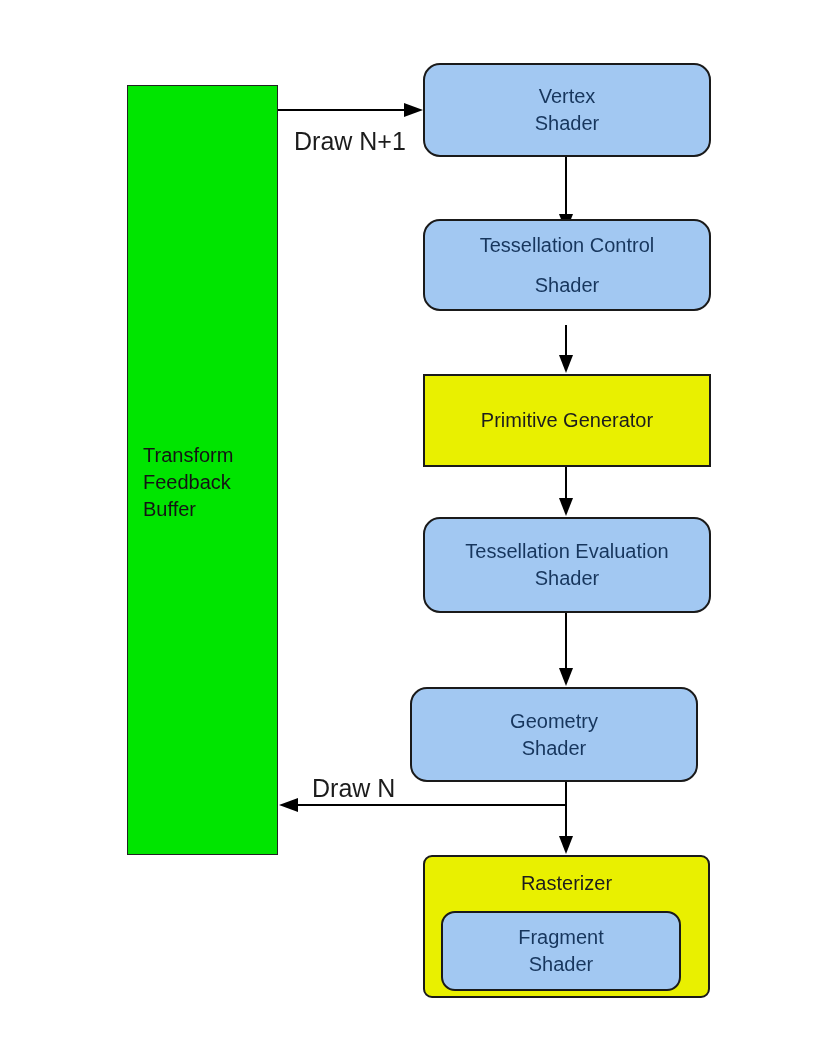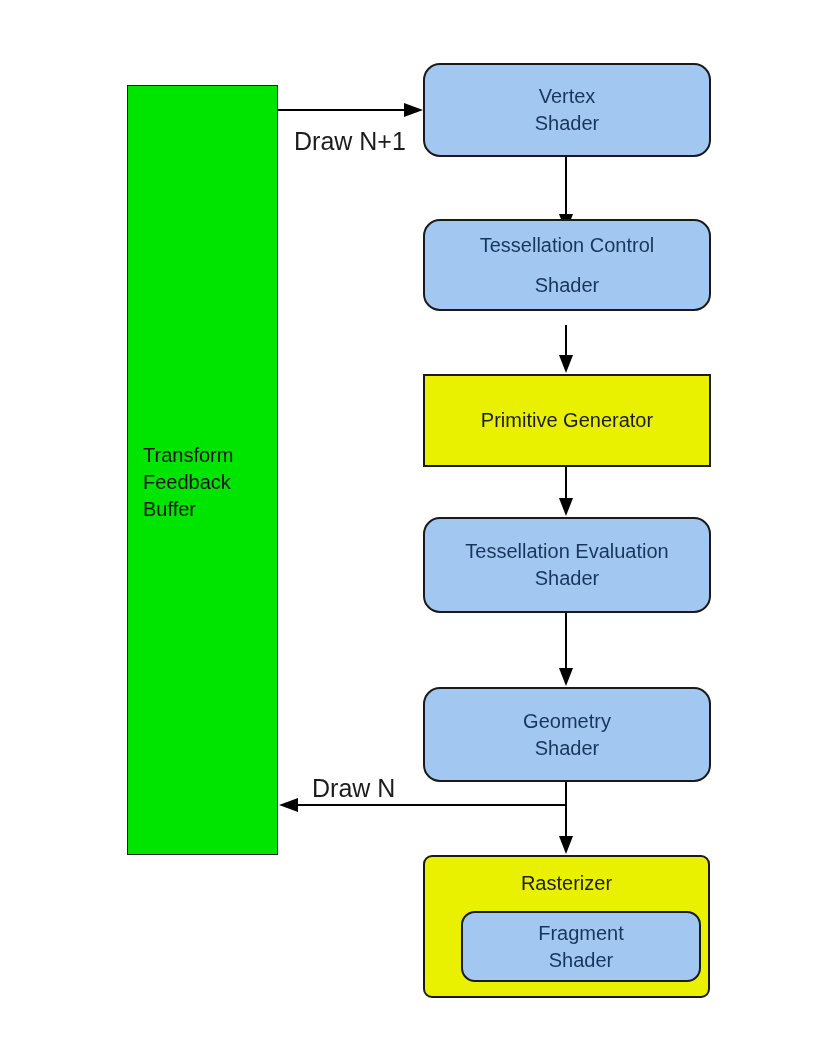--- a/index.html
+++ b/index.html
@@ -48,31 +48,31 @@
     color: #141414;
     align-items: flex-start;
     justify-content: flex-start;
     text-align: left;
     padding: 356px 0 0 15px;
   }
   .vertex      { left: 423px; top: 63px;  width: 288px; height: 94px; }
   .tcs         { left: 423px; top: 219px; width: 288px; height: 92px; gap: 13px; }
   .primgen     { left: 423px; top: 374px; width: 288px; height: 93px; }
   .tes         { left: 423px; top: 517px; width: 288px; height: 96px; }
-  .geom        { left: 423px; top: 687px; width: 288px; height: 95px; }
+  .geom        { left: 410px; top: 687px; width: 288px; height: 95px; }
   .rasterizer  {
     left: 423px; top: 855px; width: 287px; height: 143px;
     justify-content: flex-start;
     padding-top: 13px;
     border-radius: 9px;
   }
   .fragment {
     position: absolute;
-    left: 36px; top: 54px;
-    width: 240px; height: 71px;
+    left: 16px; top: 54px;
+    width: 240px; height: 80px;
     border-radius: 14px;
   }
   .edge-label {
     position: absolute;
     color: #1c1c1c;
     font-size: 25px;
     white-space: nowrap;
   }
   .label-draw-n-plus-1 { left: 294px; top: 127px; }
   .label-draw-n        { left: 312px; top: 774px; }

